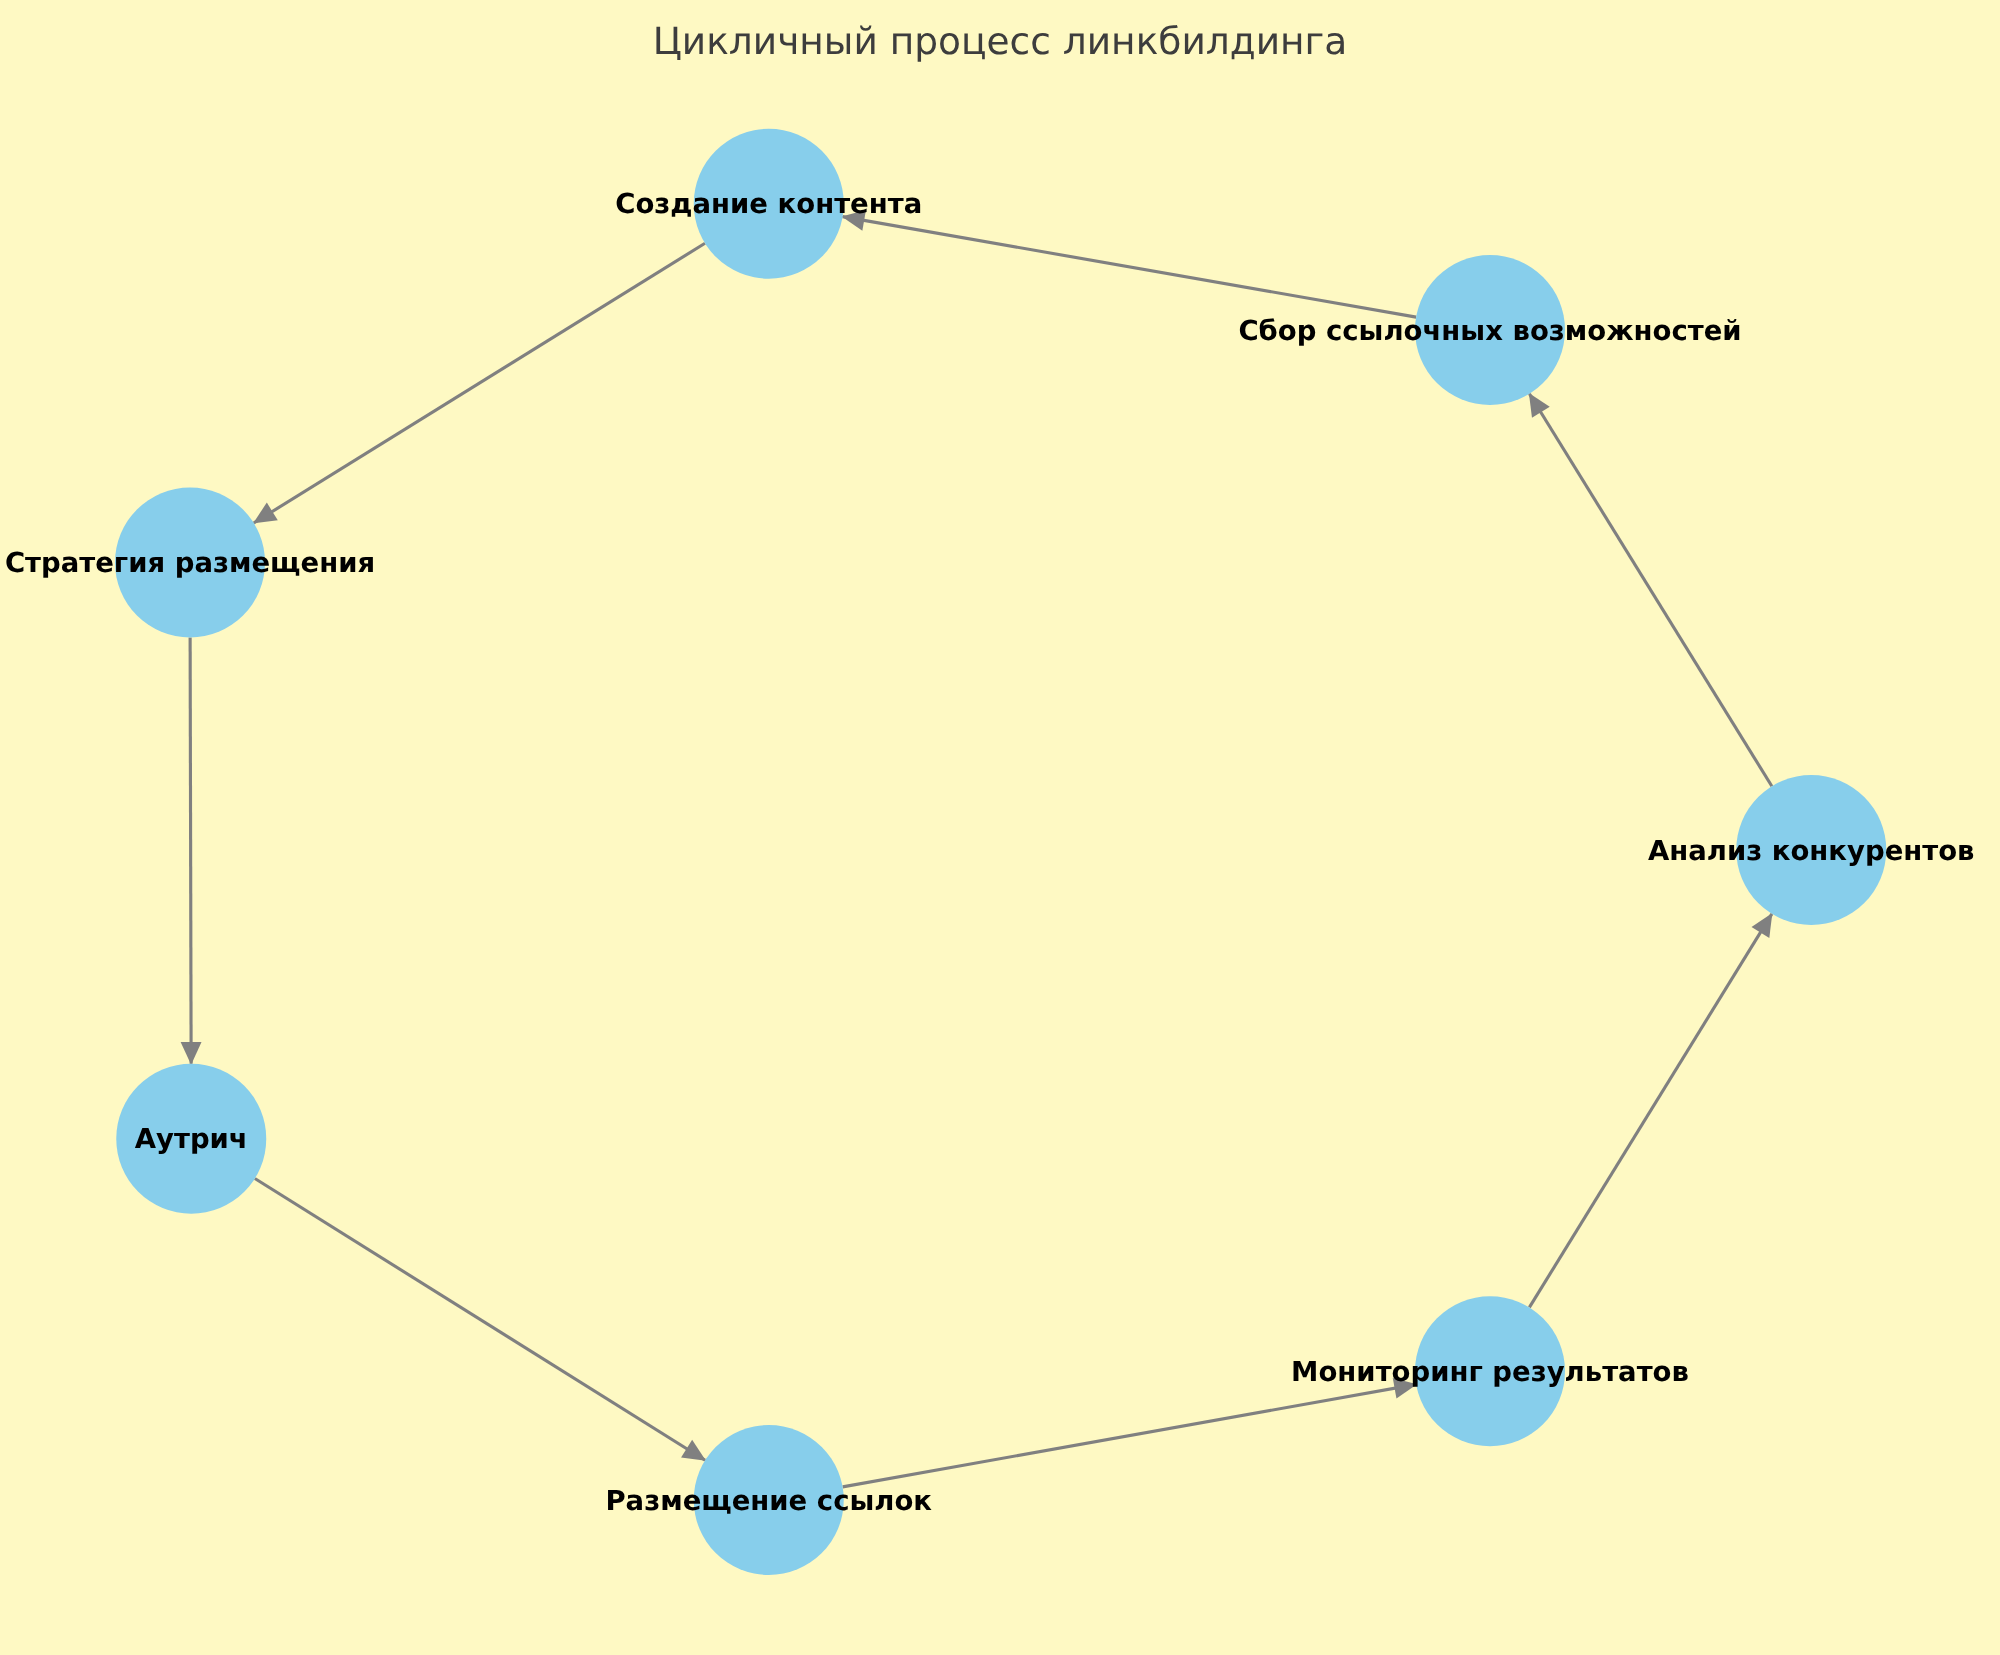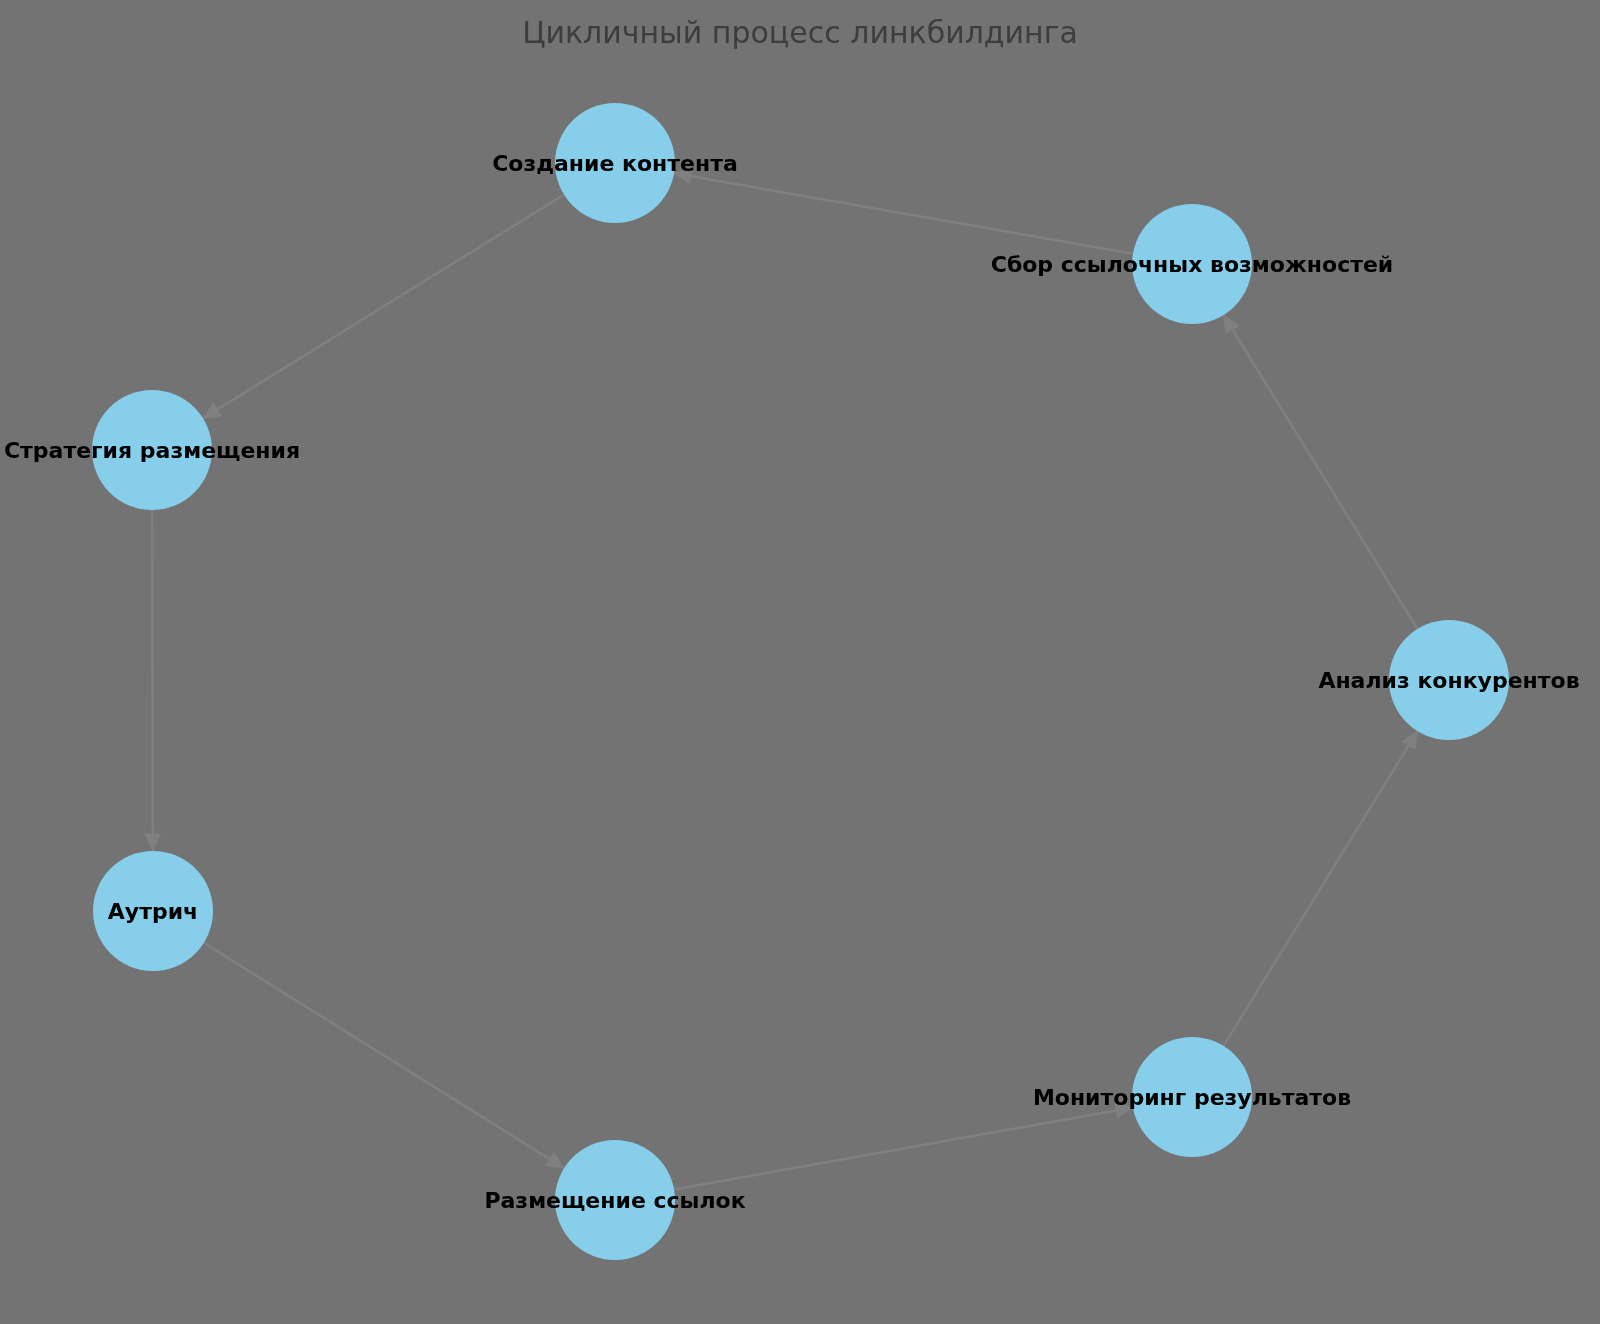--- a/index.html
+++ b/index.html
@@ -8,21 +8,21 @@
     background: #ffffff;
     width: 1600px;
     height: 1324px;
     overflow: hidden;
     font-family: "DejaVu Sans", sans-serif;
   }
   .canvas {
     position: relative;
     width: 1600px;
     height: 1324px;
-    background: #737373;
+    background: #fef9c3;
   }
   svg { display: block; }
   .diagram-title {
     font-family: "DejaVu Sans", sans-serif;
     font-size: 30px;
     fill: #3d3d3d;
   }
   .node-circle {
     fill: #87CEEB;
     stroke: none;

